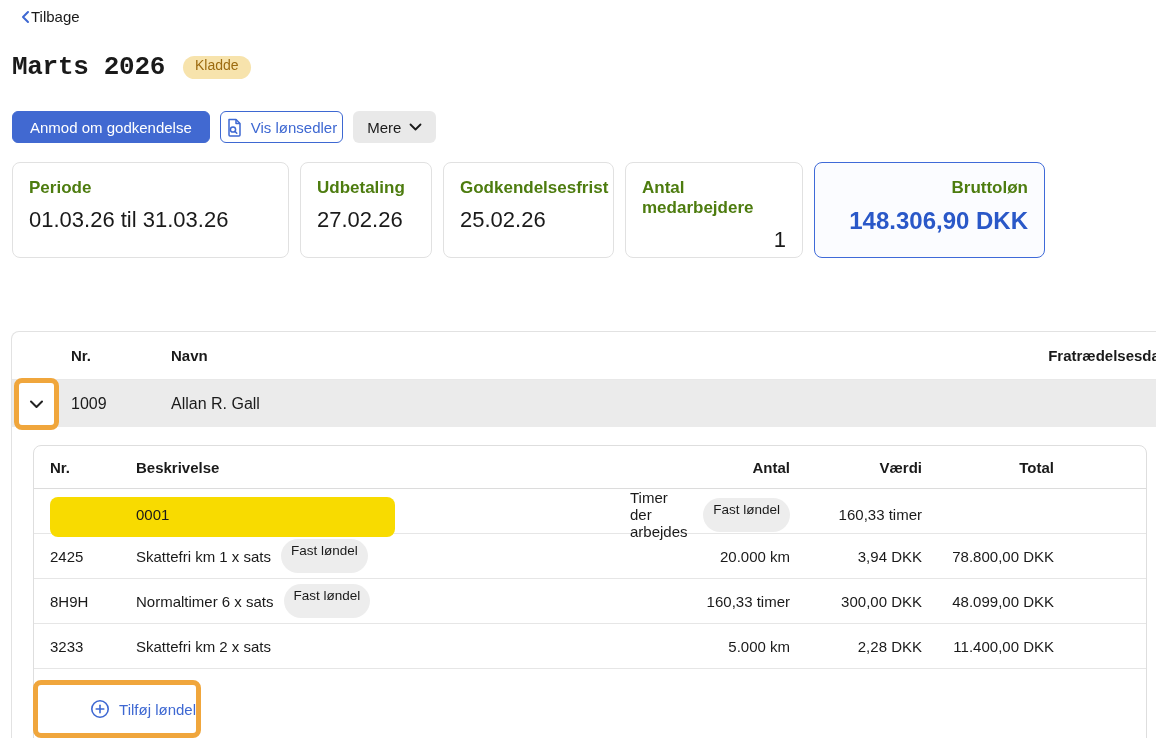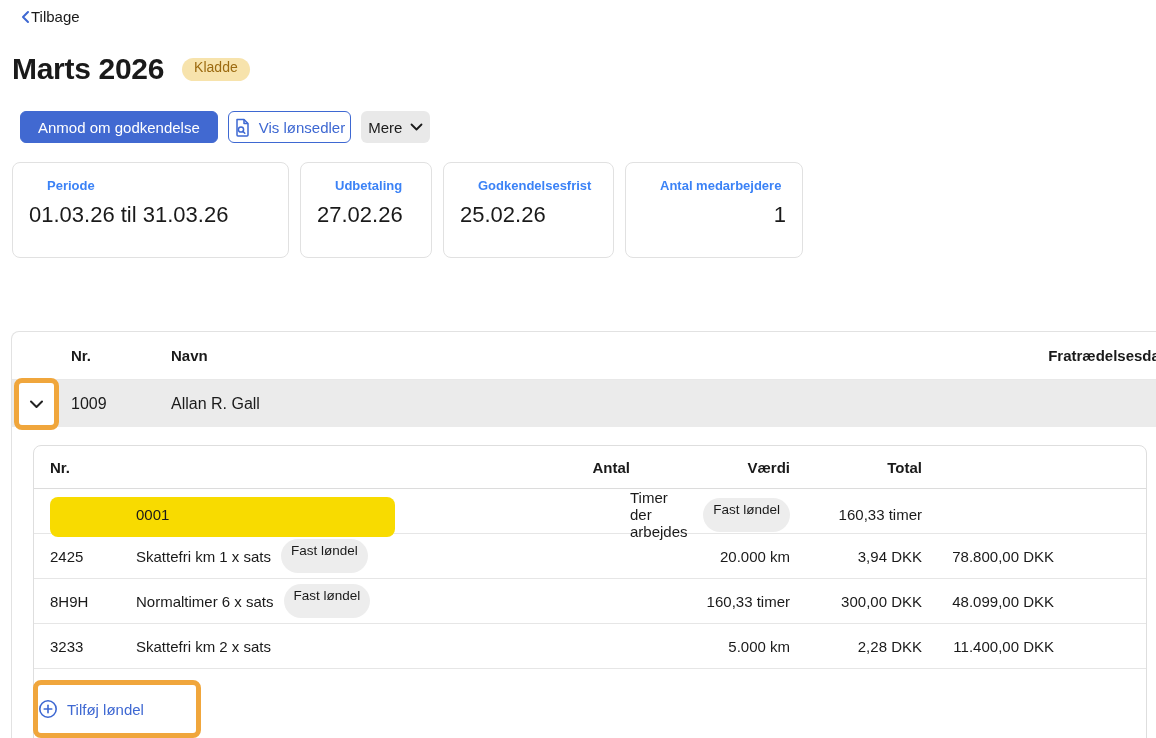--- a/index.html
+++ b/index.html
@@ -19,53 +19,53 @@
     cursor: pointer;
   }
   .back-link .chev { display: flex; align-items: center; }
   .back-label { font-size: 15px; color: #1a1a1a; }
 
   
   .title-row {
     position: absolute; top: 52px; left: 12px;
     display: flex; align-items: center; gap: 18px;
   }
-  .page-title { font-size: 30px; font-weight: 700; letter-spacing: -0.3px; }
+  .page-title { font-size: 26px; font-weight: 700; letter-spacing: -0.3px; font-family: Liberation Mono, monospace; }
   .status-badge {
     background: #f7e3ac; color: #9c6b10;
     font-size: 14px; line-height: 1;
     padding: 2px 12px 7px; border-radius: 999px;
   }
 
   
   .toolbar {
-    position: absolute; top: 111px; left: 20px;
+    position: absolute; top: 111px; left: 12px;
     display: flex; align-items: center; gap: 10px;
   }
   .btn {
     height: 32px; display: inline-flex; align-items: center; gap: 8px;
     border-radius: 6px; font-size: 15px; padding: 0 17px;
     border: 1px solid transparent; cursor: pointer; box-sizing: border-box;
     font-family: inherit;
   }
   .btn-primary { background: #4169d1; color: #ffffff; border-color: #4169d1; }
   .btn-outline { background: #ffffff; color: #3e68d2; border-color: #3e68d2; padding: 0 5px; }
-  .btn-gray { background: #e9e9e9; color: #1a1a1a; padding: 0 6px; }
+  .btn-gray { background: #e9e9e9; color: #1a1a1a; padding: 0 13px; }
 
   
   .cards {
     position: absolute; top: 162px; left: 12px;
     display: flex; gap: 11px;
   }
   .card {
     box-sizing: border-box; height: 96px;
     border: 1px solid #e1e1e1; border-radius: 8px;
     padding: 15px 16px; background: #fff;
   }
-  .card-label { font-size: 13px; font-weight: 700; color: #3b82f6; margin-left: 18px; }
+  .card-label { font-size: 17px; font-weight: 700; color: #4d7c0f; }
   .card-value { font-size: 22px; color: #1a1a1a; margin-top: 9px; white-space: nowrap; }
   .card-0 { width: 277px; }
   .card-1 { width: 132px; }
   .card-2 { width: 171px; }
   .card-3 { width: 178px; }
   .card-3 .card-value { text-align: right; }
   .card-4 { width: 231px; border: 1.5px solid #3f6ad8; background: #fbfcff; text-align: right; }
   .card-4 .card-value { font-size: 24px; font-weight: 700; color: #2a58c8; }
 
   
@@ -117,21 +117,21 @@
     width: 345px; height: 40px;
     background: #f8db00; border-radius: 8px; z-index: 0 !important;
   }
 
   
   .pay-footer { height: 80px; position: relative; }
   .add-annotation {
     position: absolute; left: -1px; top: 11px;
     width: 168px; height: 58px; box-sizing: border-box;
     background: #ffffff; border: 5px solid #f0a63c; border-radius: 8px;
-    display: flex; align-items: center; justify-content: flex-start; gap: 9px;
+    display: flex; align-items: center; justify-content: flex-end; gap: 9px;
     cursor: pointer;
   }
   .add-label { color: #3e68d2; font-size: 15px; white-space: nowrap; }
 </style>
 </head>
 <body>
 
 <div class="back-link">
   <span class="chev">
     <svg width="11" height="14" viewBox="0 0 11 14">
@@ -181,20 +181,24 @@
     <div class="card-value">27.02.26</div>
   </div>
   <div class="card card-2">
     <div class="card-label">Godkendelsesfrist</div>
     <div class="card-value">25.02.26</div>
   </div>
   <div class="card card-3">
     <div class="card-label">Antal medarbejdere</div>
     <div class="card-value">1</div>
   </div>
+  <div class="card card-4">
+    <div class="card-label">Bruttoløn</div>
+    <div class="card-value">148.306,90 DKK</div>
+  </div>
 </div>
 
 <div class="emp-table">
 
   <div class="emp-grid emp-head">
     <div></div>
     <div>Nr.</div>
     <div>Navn</div>
     <div class="cell-right">Fratrædelsesdato</div>
   </div>
@@ -212,20 +216,21 @@
           <polyline points="2,1.5 7.5,7 13,1.5" fill="none" stroke="#222222" stroke-width="2" stroke-linecap="round" stroke-linejoin="round"></polyline>
         </svg>
     </span>
   </div>
 
   <div class="expanded">
     <div class="pay-table">
 
       <div class="pay-grid pay-head">
         <div>Nr.</div>
+        <div>Beskrivelse</div>
         <div class="num">Antal</div>
         <div class="num">Værdi</div>
         <div class="num">Total</div>
       </div>
 
       <div class="pay-grid pay-row">
         <div class="row-highlight"></div>
         <div>0001</div>
         <div class="desc-cell">
           <span>Timer der arbejdes</span>

